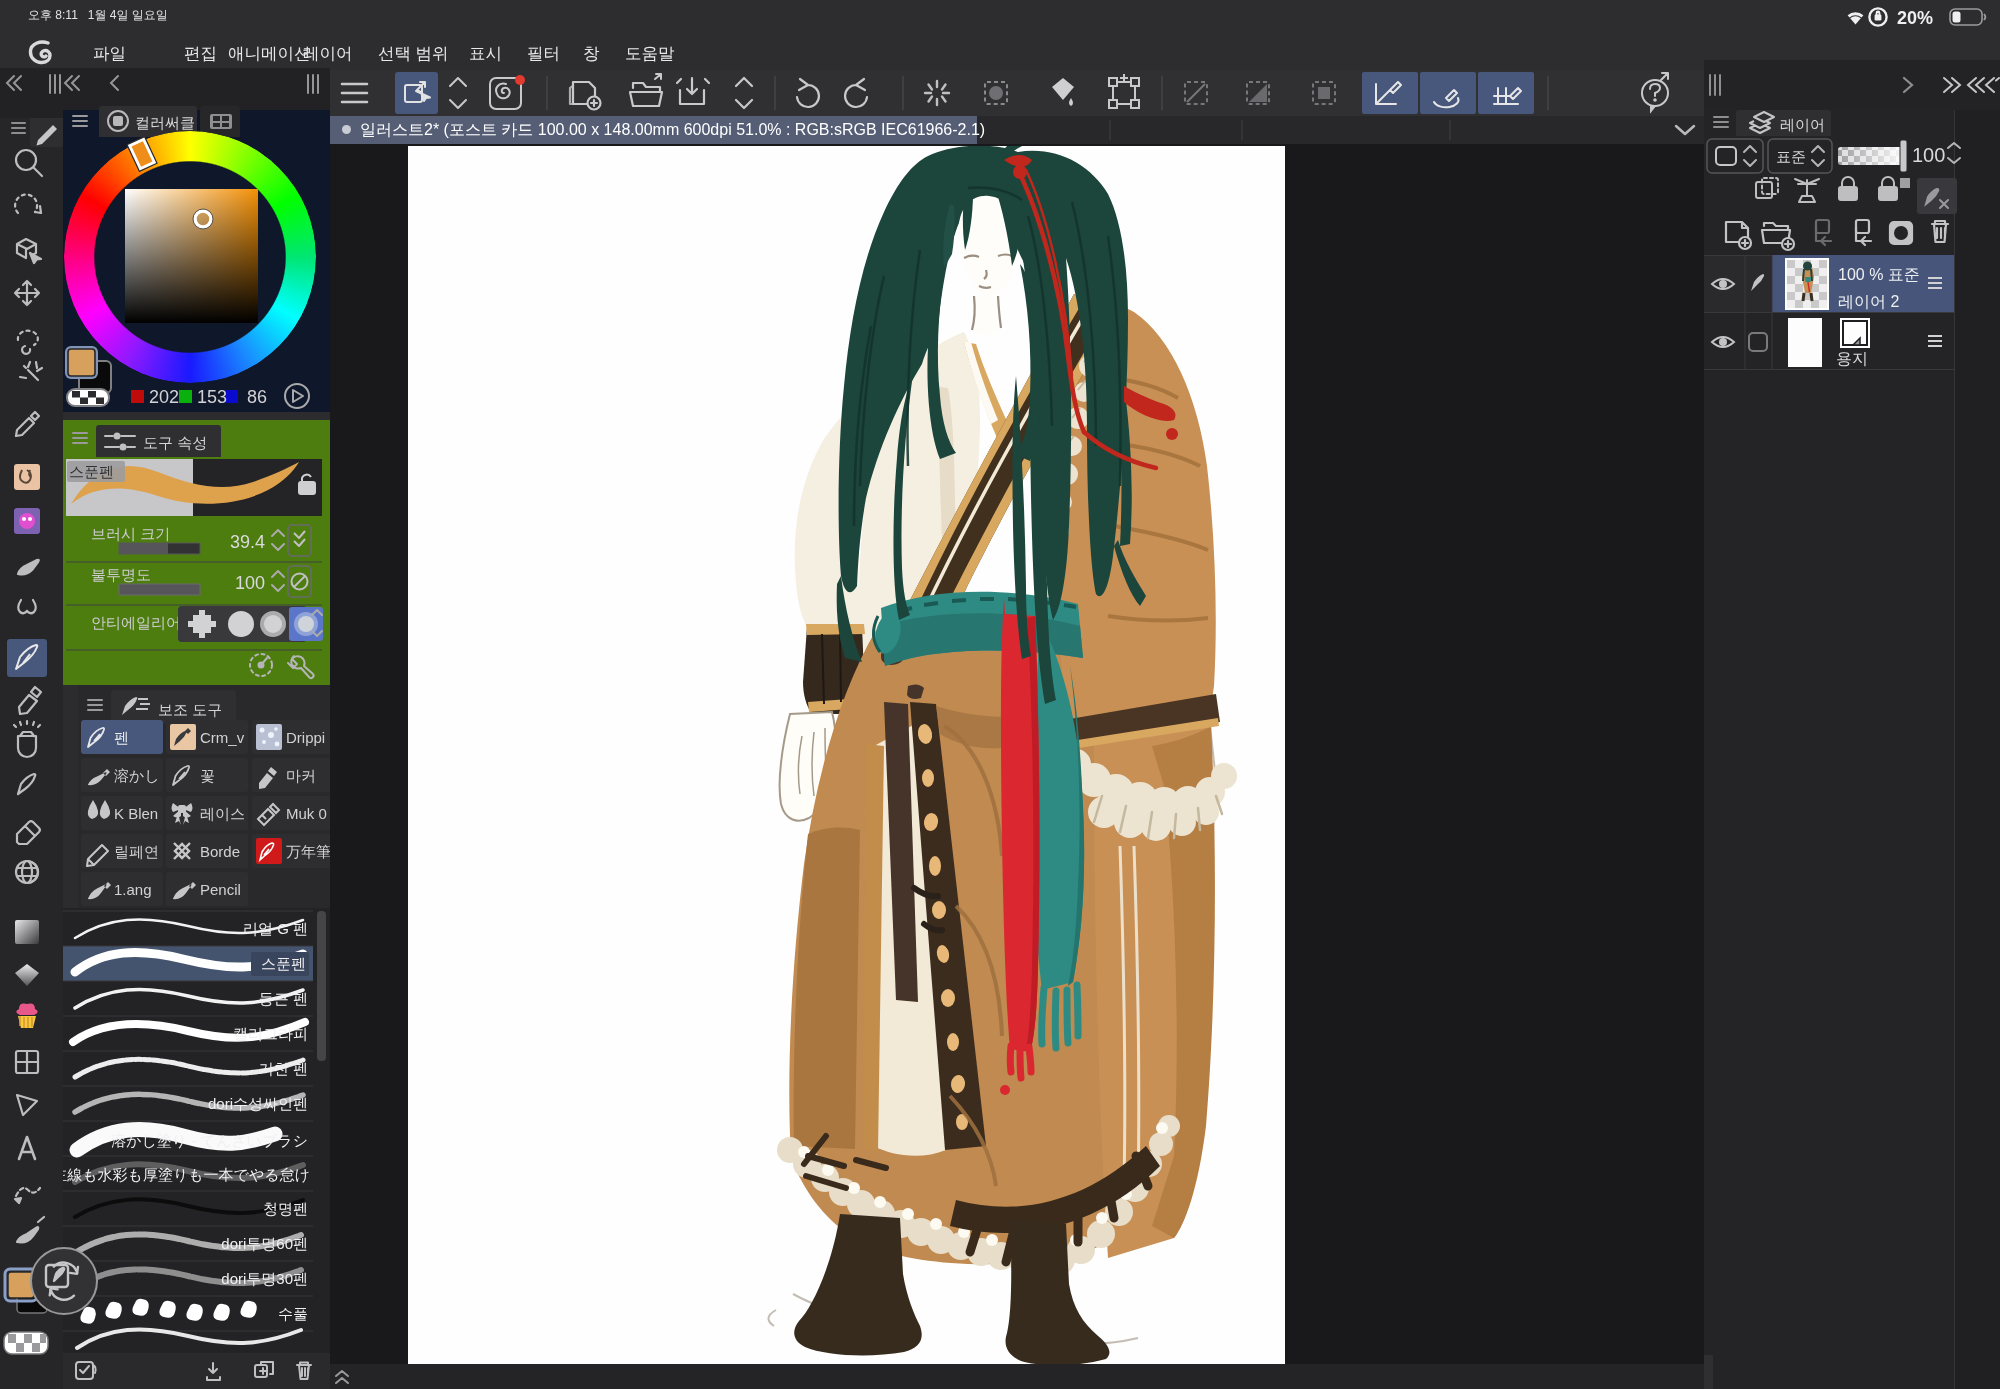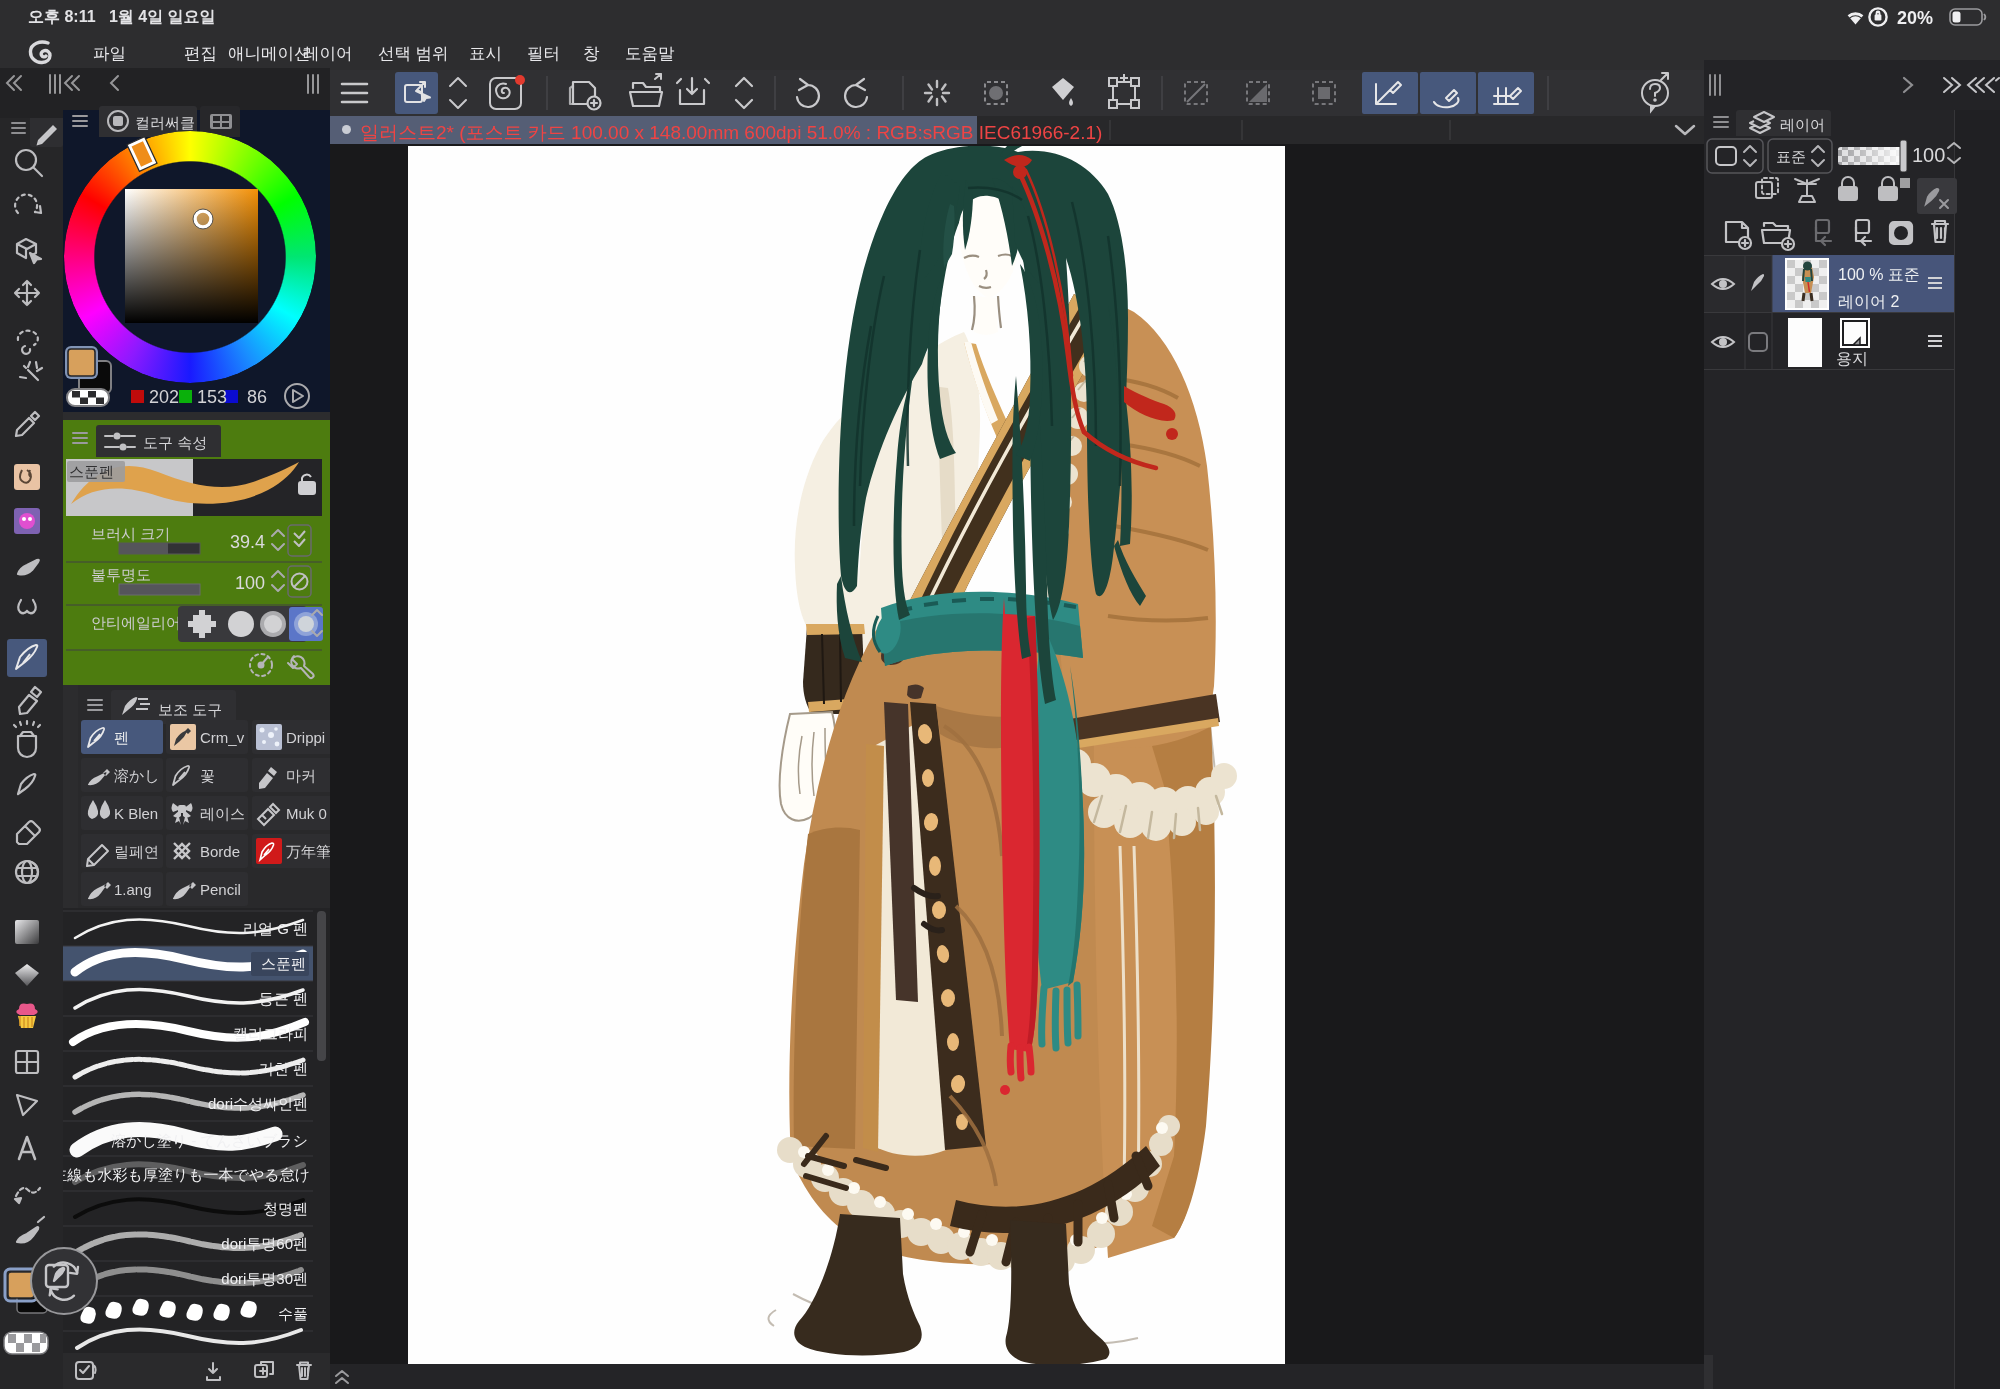--- a/index.html
+++ b/index.html
@@ -6,21 +6,21 @@
 *{box-sizing:border-box;}
 .abs{position:absolute;}
 #root{position:relative;width:2000px;height:1389px;color:#cfcfd2;}
 .txt{color:#e3e3e6;}
 </style>
 </head>
 <body>
 <div id="root">
 
   <div class="abs" id="statusbar" style="left:0;top:0;width:2000px;height:70px;background:#2d2d2f;"></div>
-  <div class="abs txt" style="left:28px;top:7px;font-size:16px;font-weight:bold;">오후 8:11&nbsp;&nbsp;&nbsp;1월 4일 일요일</div>
+  <div class="abs txt" style="left:28px;top:7px;font-size:12px;font-weight:normal;">오후 8:11&nbsp;&nbsp;&nbsp;1월 4일 일요일</div>
   <div class="abs" id="statright" style="left:1845px;top:4px;width:150px;height:26px;">
     <svg width="150" height="26" viewBox="0 0 150 26">
       <g fill="#efeff1">
         <path d="M10.5 19.5 l-6.2-7.2 a9.6 9.6 0 0 1 12.4 0 z" fill="none"></path>
         <path d="M10.5 20.5 L5.2 14.3 a8 8 0 0 1 10.6 0 Z"></path>
         <path d="M2.6 11.2 a12 12 0 0 1 15.8 0 l-1.9 2.2 a9.2 9.2 0 0 0-12 0 Z"></path>
         <circle cx="33" cy="13" r="8.6" fill="none" stroke="#efeff1" stroke-width="2.4"></circle>
         <rect x="29.6" y="10.5" width="6.8" height="6" rx="1.2"></rect>
         <path d="M30.6 11 v-2 a2.4 2.4 0 0 1 4.8 0 v2 h-1.9 v-1.9 a0.8 0.8 0 0 0-1 0 v1.9 Z"></path>
       </g>
@@ -538,21 +538,21 @@
         <path d="M1320 19 q0-5 5-5 q5 0 5 4 q0 3-5 5 v3"></path>
         <circle cx="1325" cy="30" r="0.8" fill="#c9c9cc"></circle>
         <path d="M1331 10 l7-7 M1338 3 h-6 M1338 3 v6"></path>
       </g>
     </svg>
   </div>
 
   <div class="abs" id="titlebar" style="left:330px;top:116px;width:1374px;height:28px;background:#28282a;">
     <div class="abs" style="left:0;top:0;width:647px;height:28px;background:#555e75;"></div>
     <div class="abs" style="left:12px;top:9px;width:9px;height:9px;border-radius:50%;background:#c9ccd4;"></div>
-    <div class="abs" style="left:30px;top:4px;font-size:19px;color:#ef4444;white-space:nowrap;">일러스트2* (포스트 카드 100.00 x 148.00mm 600dpi 51.0% : RGB:sRGB IEC61966-2.1)</div>
+    <div class="abs" style="left:30px;top:4px;font-size:16px;color:#ffffff;white-space:nowrap;">일러스트2* (포스트 카드 100.00 x 148.00mm 600dpi 51.0% : RGB:sRGB IEC61966-2.1)</div>
     <svg class="abs" style="left:0;top:0;" width="1374" height="28" viewBox="0 0 1374 28">
       <g stroke="#3a3a3d" stroke-width="1.5">
           <line x1="780" y1="4" x2="780" y2="24"></line>
           <line x1="912" y1="4" x2="912" y2="24"></line>
           <line x1="1120" y1="4" x2="1120" y2="24"></line>
         </g>
       <path d="M1346 10 l9 8 9-8" stroke="#b8b8bb" stroke-width="2.5" fill="none" stroke-linecap="round" stroke-linejoin="round"></path>
     </svg>
   </div>
 

